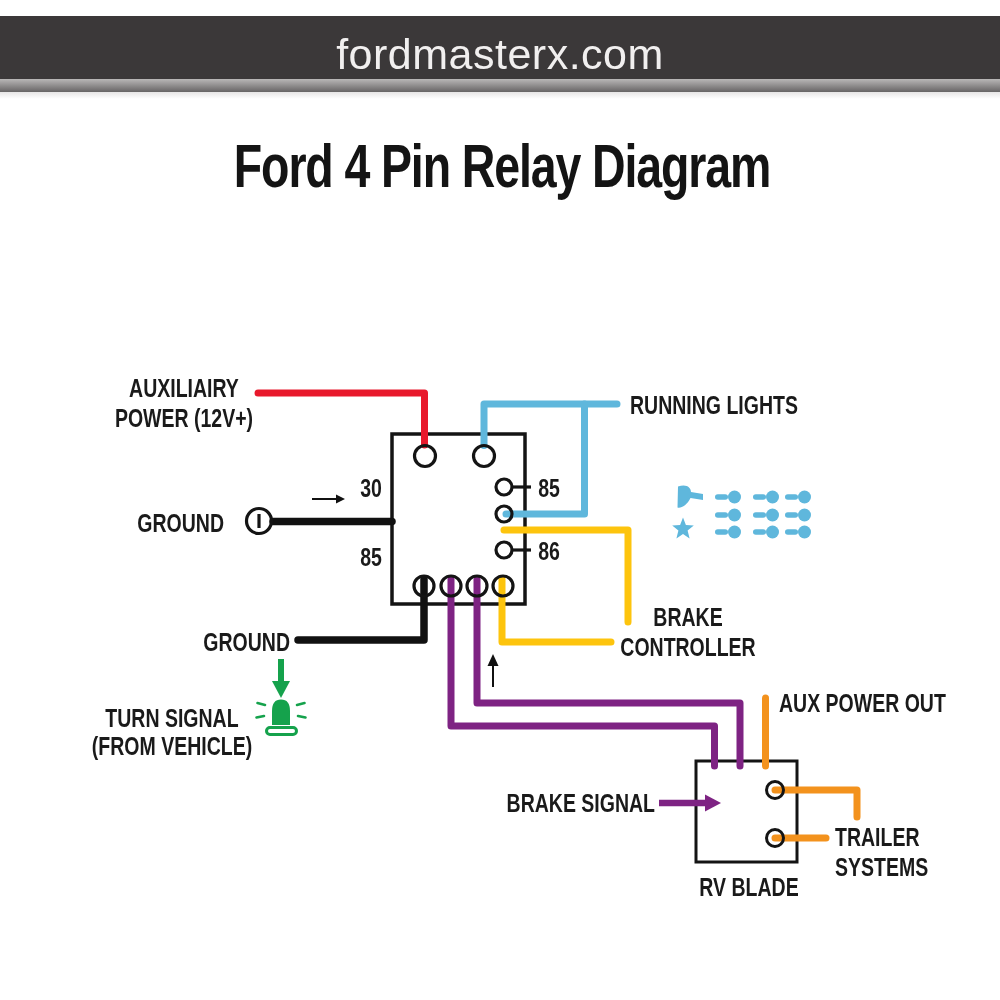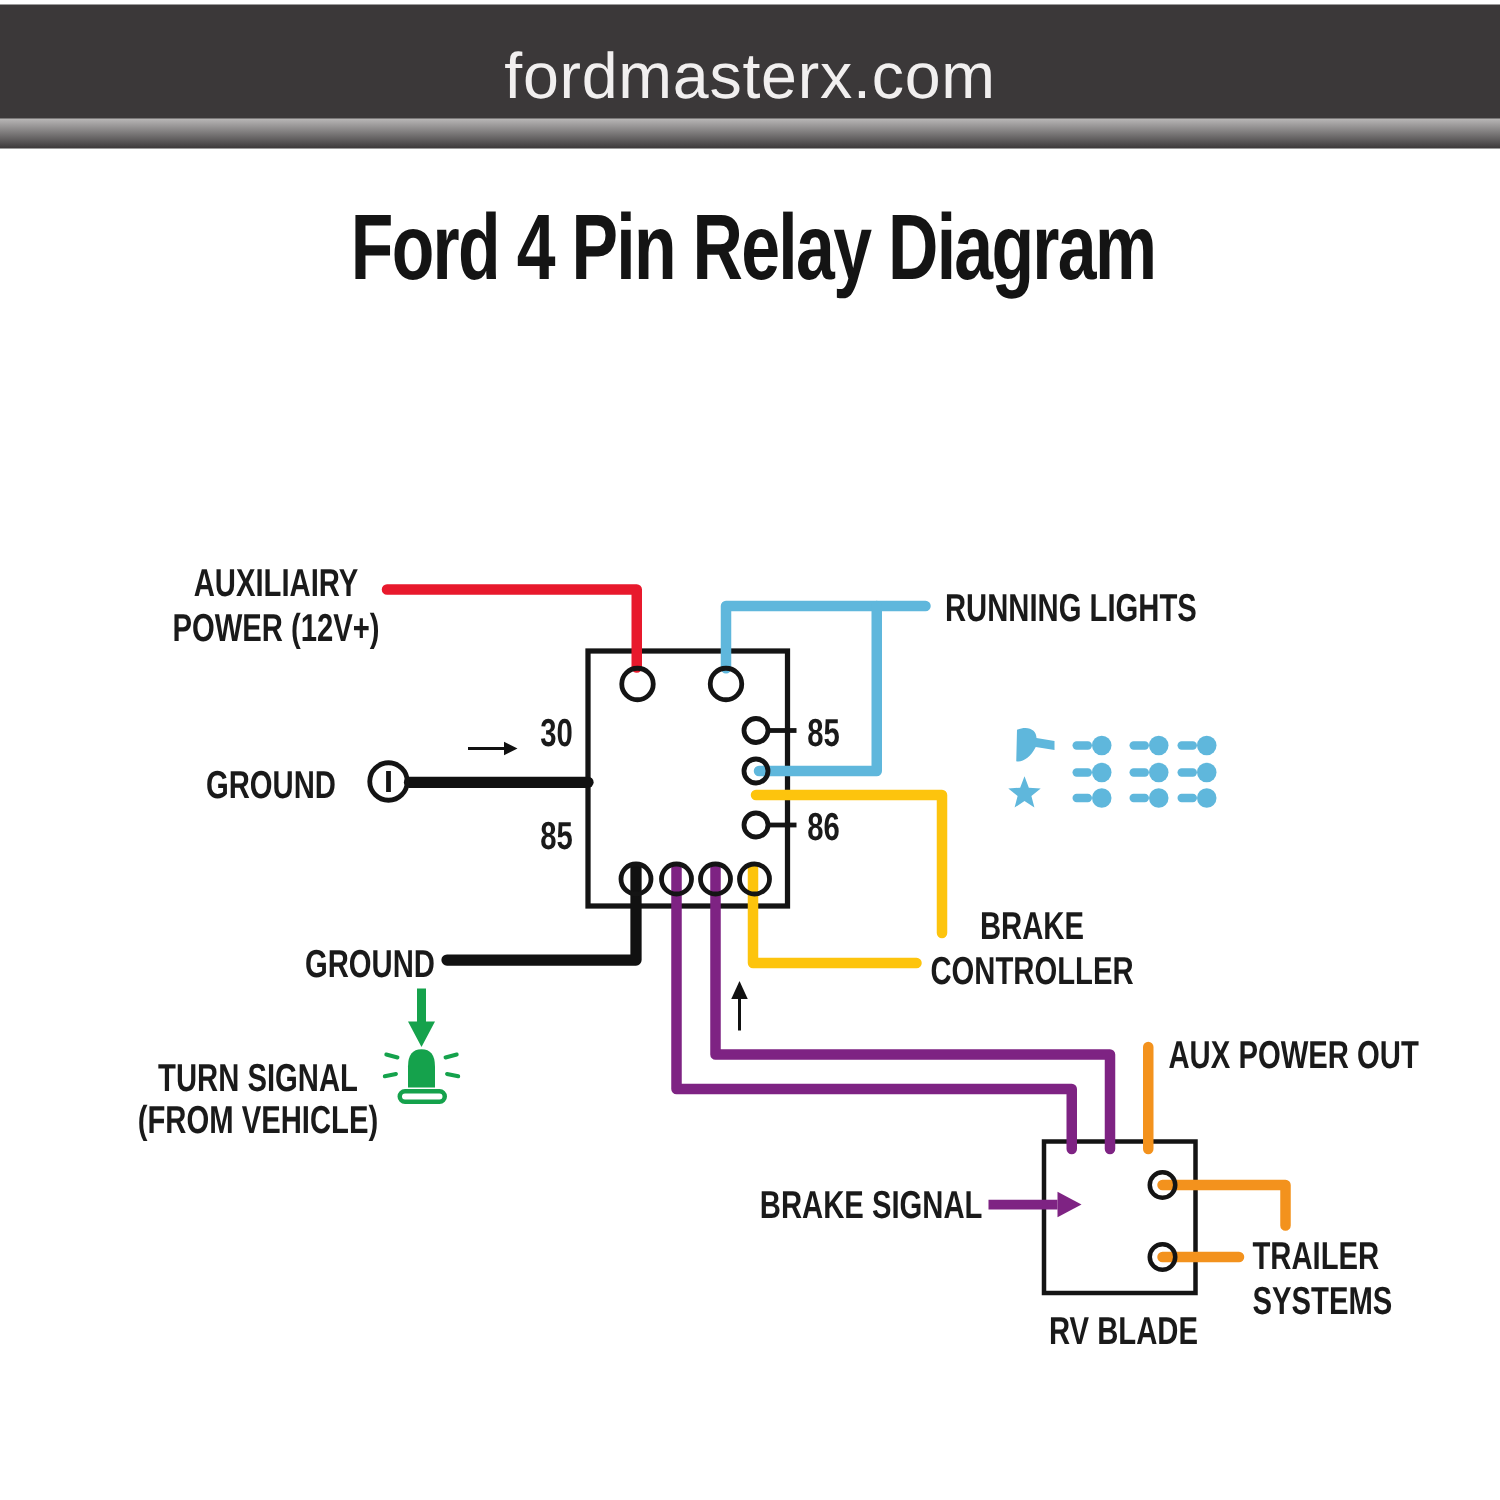--- a/index.html
+++ b/index.html
@@ -1,19 +1,19 @@
 <!DOCTYPE html>
 <html><head>
 <meta charset="utf-8">
 <style>
   html,body{margin:0;padding:0;background:#fff;}
   .page{position:relative;width:1000px;height:1000px;background:#ffffff;overflow:hidden;
         font-family:"Liberation Sans", sans-serif;}
   
-  .topbar{position:absolute;left:0;top:3px;width:1000px;height:96px;
+  .topbar{position:absolute;left:0;top:16px;width:1000px;height:76px;
           display:flex;align-items:center;justify-content:center;}
   .topbar-text{font-size:43px;font-weight:400;letter-spacing:0.5px;}
   .topbar-shadow{position:absolute;left:0;top:79px;width:1000px;height:20px;
           background:linear-gradient(#b9b7b7, rgba(255,255,255,0));}
   
   .title{position:absolute;left:502px;top:130px;white-space:nowrap;
          font-weight:bold;font-size:62px;letter-spacing:-1.5px;color:#141414;
          transform:translateX(-50%) scaleX(0.75);}
   
   .lbl{position:absolute;font-weight:bold;font-size:26px;line-height:26px;

